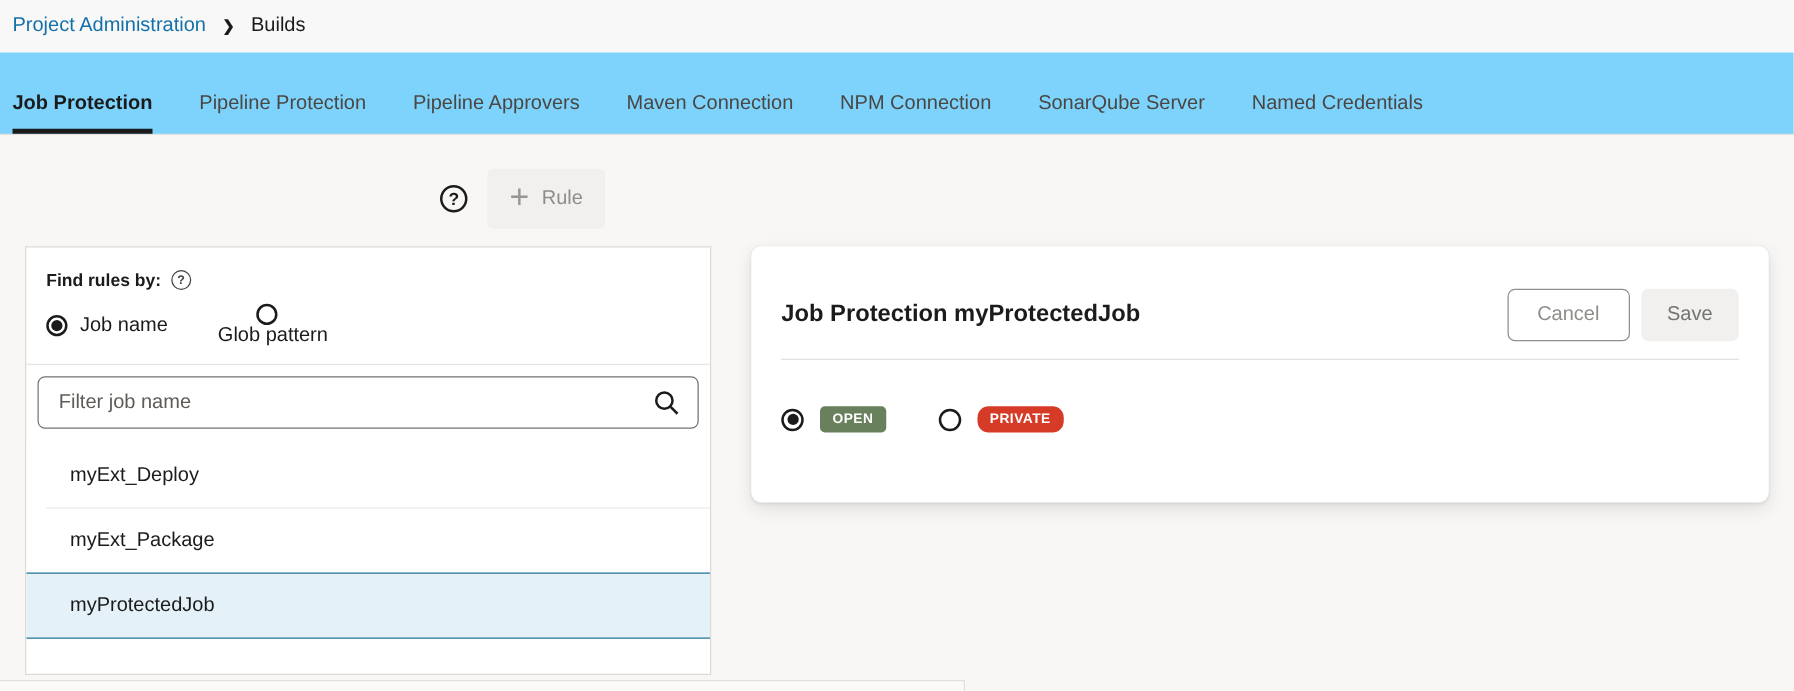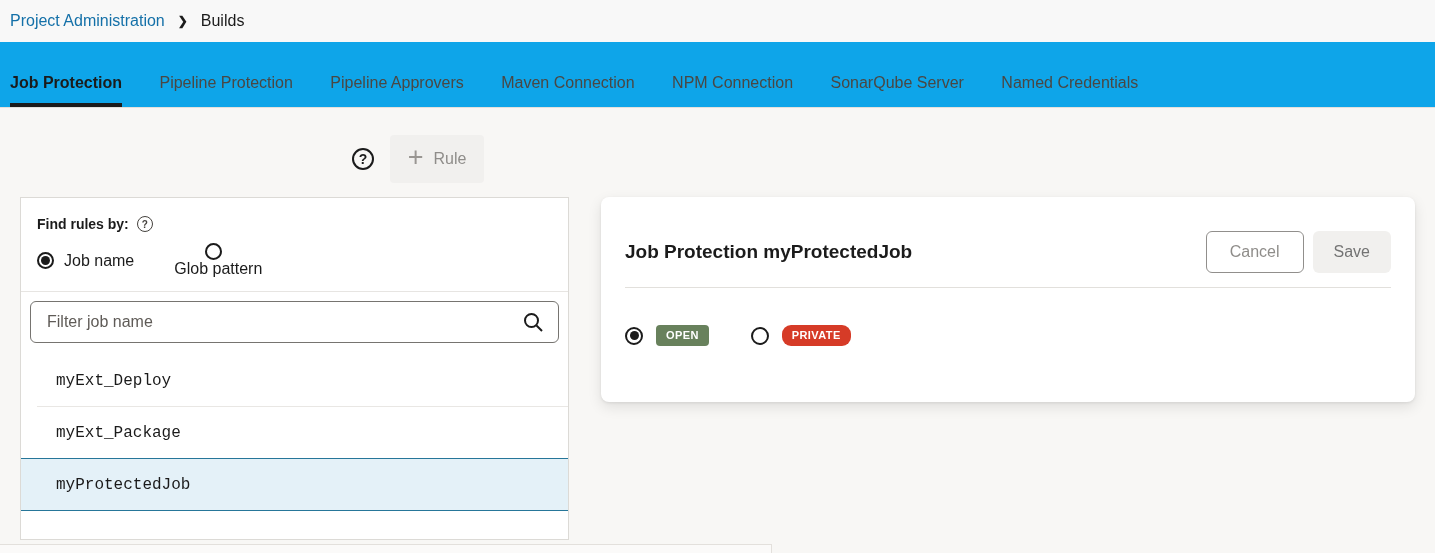--- a/index.html
+++ b/index.html
@@ -19,21 +19,21 @@
     align-items: center;
     padding-left: 10px;
     font-size: 16px;
   }
   .breadcrumb-link { color: #1470a8; text-decoration: none; cursor: pointer; }
   .breadcrumb-chevron { margin: 0 13px; font-size: 12px; font-weight: bold; color: #1b1b1b; }
   .breadcrumb-current { color: #1b1b1b; }
 
   
   .tab-bar {
-    background: #0ea5e9;
+    background: #7dd3fc;
     padding: 32px 4px 0 10px;
     border-bottom: 1px solid #e4e1dd;
     white-space: nowrap;
   }
   .tab {
     display: inline-block;
     margin-right: 33px;
     padding-bottom: 15px;
     font-size: 16px;
     color: #4a4743;
@@ -156,21 +156,20 @@
   .search-icon { margin-right: 14px; display: inline-flex; cursor: pointer; }
 
   .job-list { margin-top: 12px; }
   .job-item {
     height: 51px;
     display: flex; align-items: center;
     padding-left: 35px;
     font-size: 16px;
     cursor: pointer;
     background: #fff;
-    font-family: Liberation Mono, monospace;
   }
   .job-divider { border-top: 1px solid #e9e7e4; margin-left: 16px; }
   .job-item.selected {
     background: #e4f1f8;
     border-top: 1px solid #267699;
     border-bottom: 1px solid #267699;
     height: 53px;
   }
 
   

